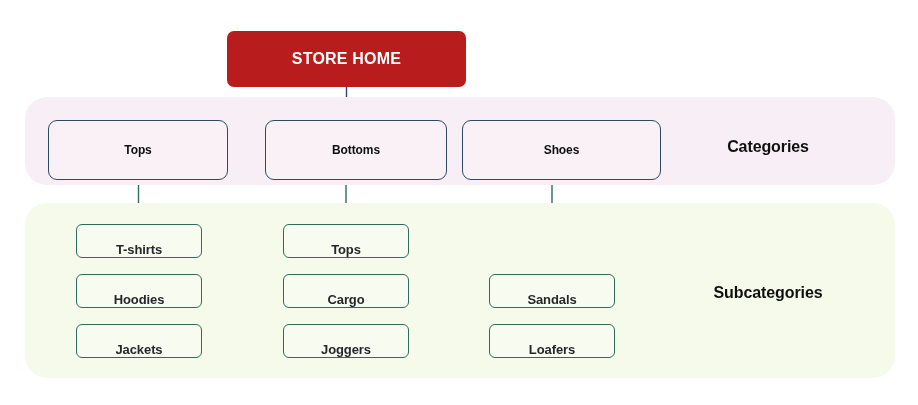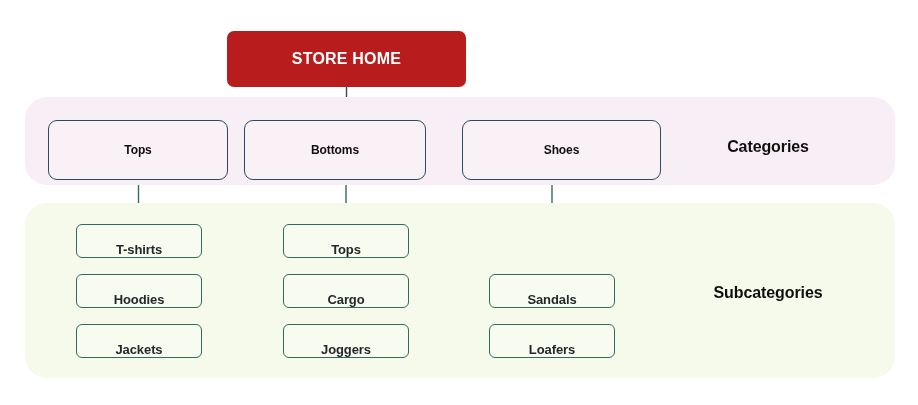--- a/index.html
+++ b/index.html
@@ -108,21 +108,21 @@
     justify-content: center;
     box-sizing: border-box;
   }
   .cat-node .node-text {
     color: #100f0f;
     font-size: 12px;
     font-weight: bold;
     letter-spacing: -0.1px;
   }
   #cat-0 { left: 48px;  width: 180px; }
-  #cat-1 { left: 244px; width: 182px; }
+  #cat-1 { left: 265px; width: 182px; }
   #cat-2 { left: 462px; width: 199px; }
 
   
   .sub-node {
     position: absolute;
     width: 126px;
     height: 34px;
     background: #f8fbef;
     border: 1.3px solid #2f6b5f;
     border-radius: 6px;

